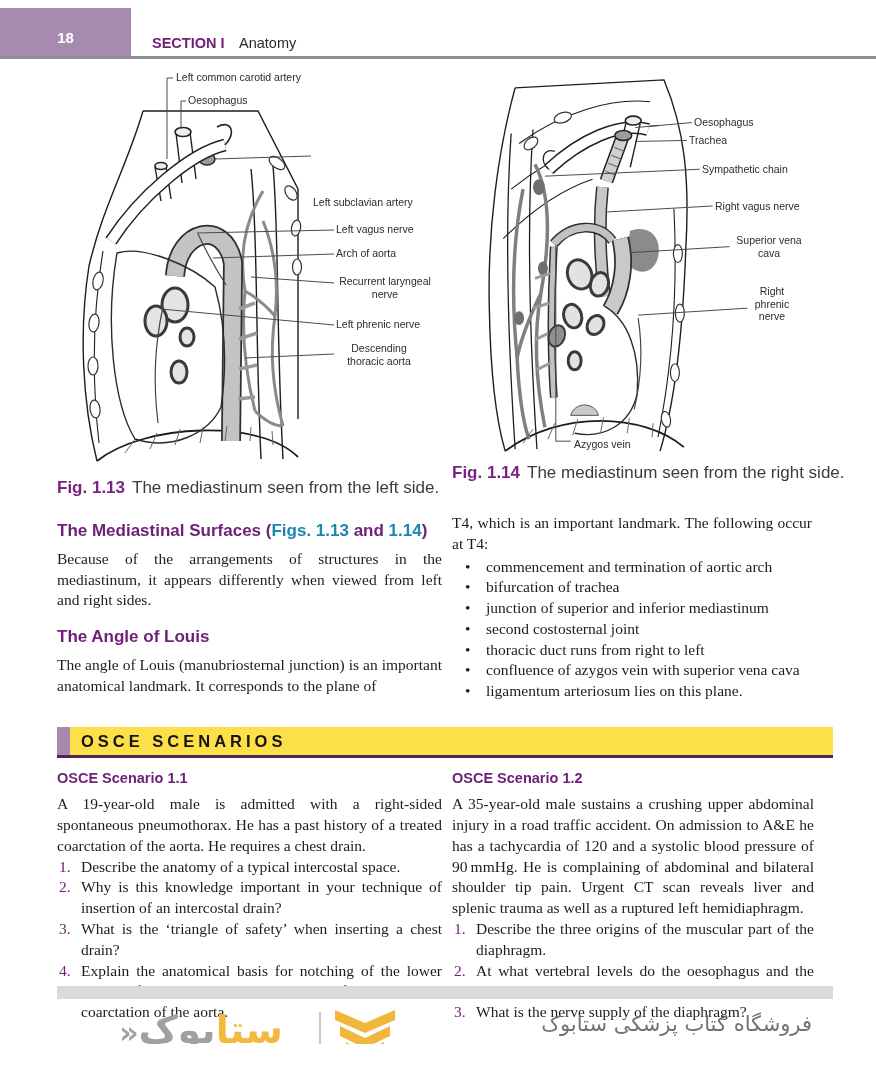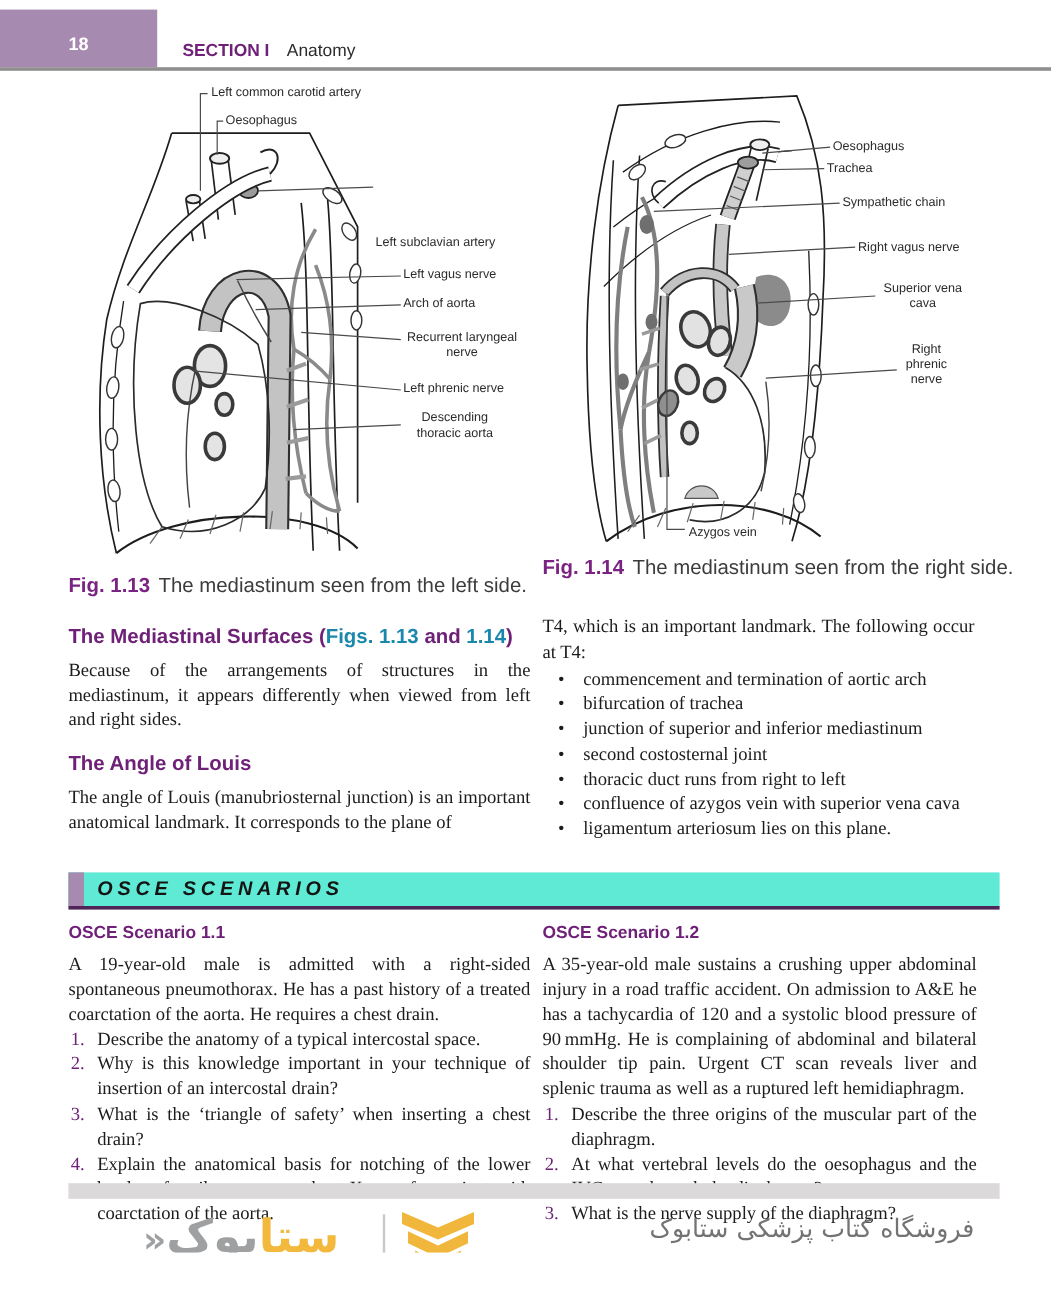--- a/index.html
+++ b/index.html
@@ -41,21 +41,21 @@
   .sub{font-family:"Liberation Sans",sans-serif;font-size:17px;font-weight:bold;
        color:#6f2178;margin:0 0 6px;text-align:left;}
   .sub2{margin-top:15px;}
   .ref{color:#1a87ad;}
   .col p{margin:0;}
   .bullets{margin:2px 0 0;padding:0;list-style:none;}
   .bullets li{position:relative;padding-left:34px;text-align:left;}
   .bullets li::before{content:"\2022";position:absolute;left:13px;top:0;}
 
   
-  .osce-banner{position:absolute;left:57px;top:727px;width:776px;height:28px;background:#5eead4;font-style:italic;}
+  .osce-banner{position:absolute;left:57px;top:727px;width:776px;height:28px;background:#fde047;}
   .osce-square{position:absolute;left:0;top:0;width:13px;height:28px;background:#a78aaf;}
   .osce-title{position:absolute;left:24px;top:5px;font-size:16.5px;font-weight:bold;
               letter-spacing:4px;color:#141414;}
   .osce-rule{position:absolute;left:57px;top:755px;width:776px;height:3px;background:#4f2558;}
   .osce-col-l{left:57px;top:769px;width:385px;}
   .osce-col-r{left:452px;top:769px;width:362px;}
   .scn-title{font-family:"Liberation Sans",sans-serif;font-size:14.5px;font-weight:bold;
              color:#6f2178;margin:0 0 6px;text-align:left;}
   ol.qs{margin:0;padding:0;list-style:none;counter-reset:q;}
   ol.qs li{counter-increment:q;position:relative;padding-left:24px;text-align:justify;}

